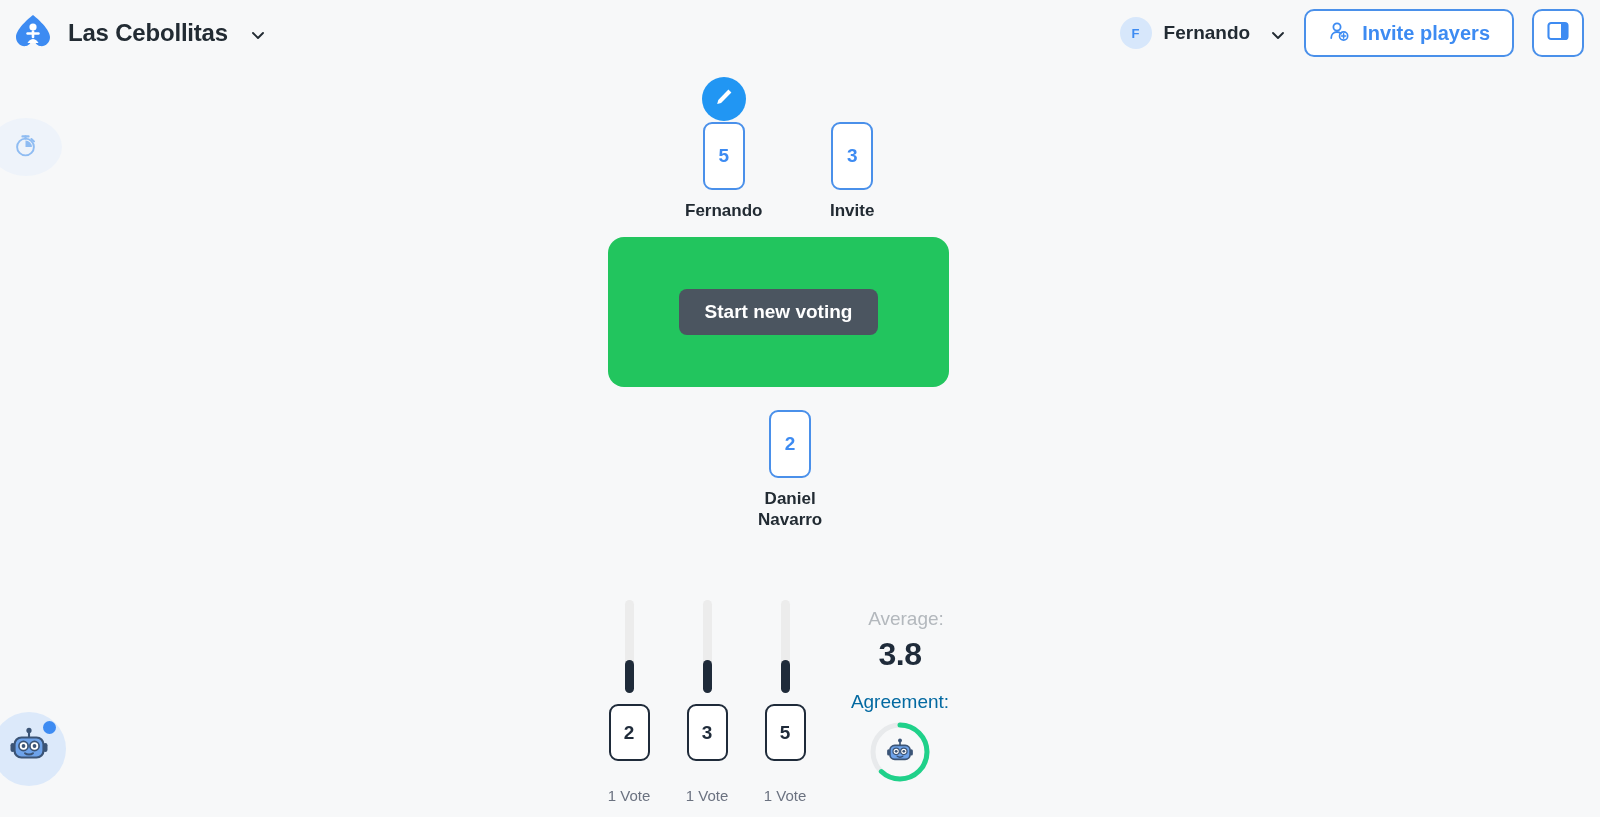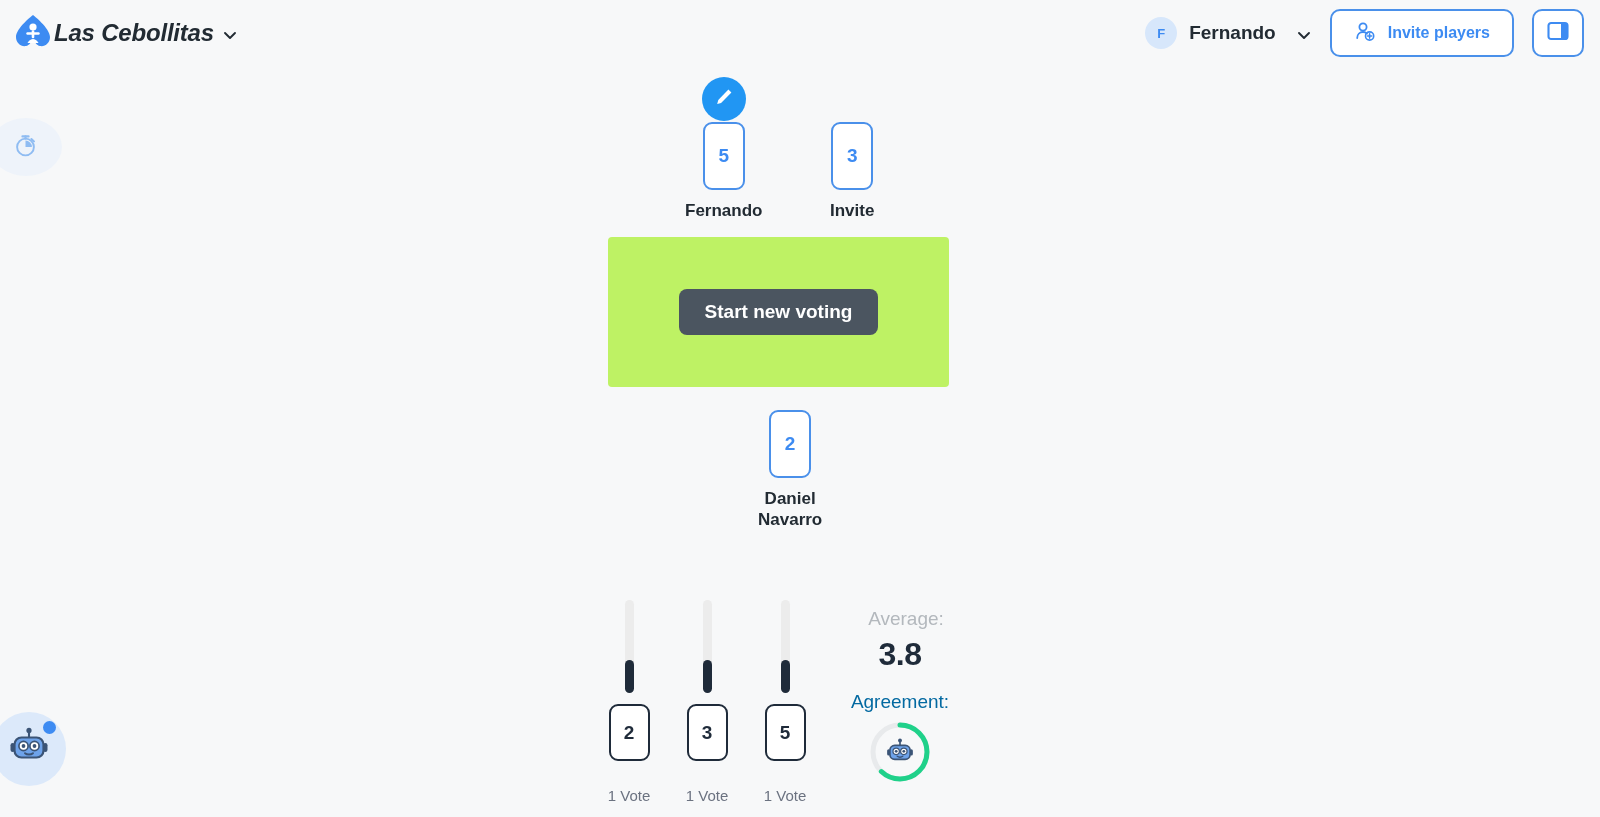--- a/index.html
+++ b/index.html
@@ -13,21 +13,21 @@
   #app { position: relative; width: 1600px; height: 817px; }
 
   
   .header {
     position: absolute; top: 0; left: 0;
     width: 1600px; height: 66px;
     display: flex; align-items: center;
     padding: 0 16px 0 12px;
     background: #f7f8f9;
   }
-  .brand { display: flex; align-items: center; gap: 0; font-style: italic; }
+  .brand { display: flex; align-items: center; gap: 14px; }
   .logo-mark { width: 42px; height: 42px; display: block; }
   .room-name {
     font-size: 24px; font-weight: bold; color: #222b33;
     letter-spacing: -0.2px; white-space: nowrap;
   }
   .chev {
     width: 16px; height: 16px; display: inline-block; margin-left: 8px;
     position: relative; top: 2px;
   }
   .header-right {
@@ -39,21 +39,21 @@
     background: #d7e7fb; color: #3d8bf2;
     font-size: 13px; font-weight: bold;
     display: flex; align-items: center; justify-content: center;
   }
   .user-name { font-size: 19px; font-weight: bold; color: #222b33; }
   .btn-invite {
     display: flex; align-items: center; gap: 12px;
     height: 48px; padding: 0 22px;
     border: 2px solid #4a90ea; border-radius: 10px;
     background: #ffffff; color: #3d8bf2;
-    font-size: 16px; font-weight: bold; cursor: pointer;
+    font-size: 20px; font-weight: bold; cursor: pointer;
     font-family: inherit;
   }
   .btn-panel {
     width: 52px; height: 48px;
     border: 2px solid #4a90ea; border-radius: 10px;
     background: #ffffff; display: flex;
     align-items: center; justify-content: center; cursor: pointer;
   }
 
   
@@ -93,21 +93,21 @@
   .edit-badge {
     position: absolute; top: -45px;
     width: 44px; height: 44px; border-radius: 50%;
     background: #2196f3; display: flex;
     align-items: center; justify-content: center; cursor: pointer;
   }
 
   .table {
     position: absolute; left: 608px; top: 237px;
     width: 341px; height: 150px;
-    background: #bef264; border-radius: 4px;
+    background: #22c55e; border-radius: 16px;
     display: flex; align-items: center; justify-content: center;
   }
   .btn-start {
     background: #4b5560; color: #ffffff;
     border: none; border-radius: 8px;
     height: 46px; padding: 0 26px;
     font-size: 19px; font-weight: bold; cursor: pointer;
     font-family: inherit;
   }
 

